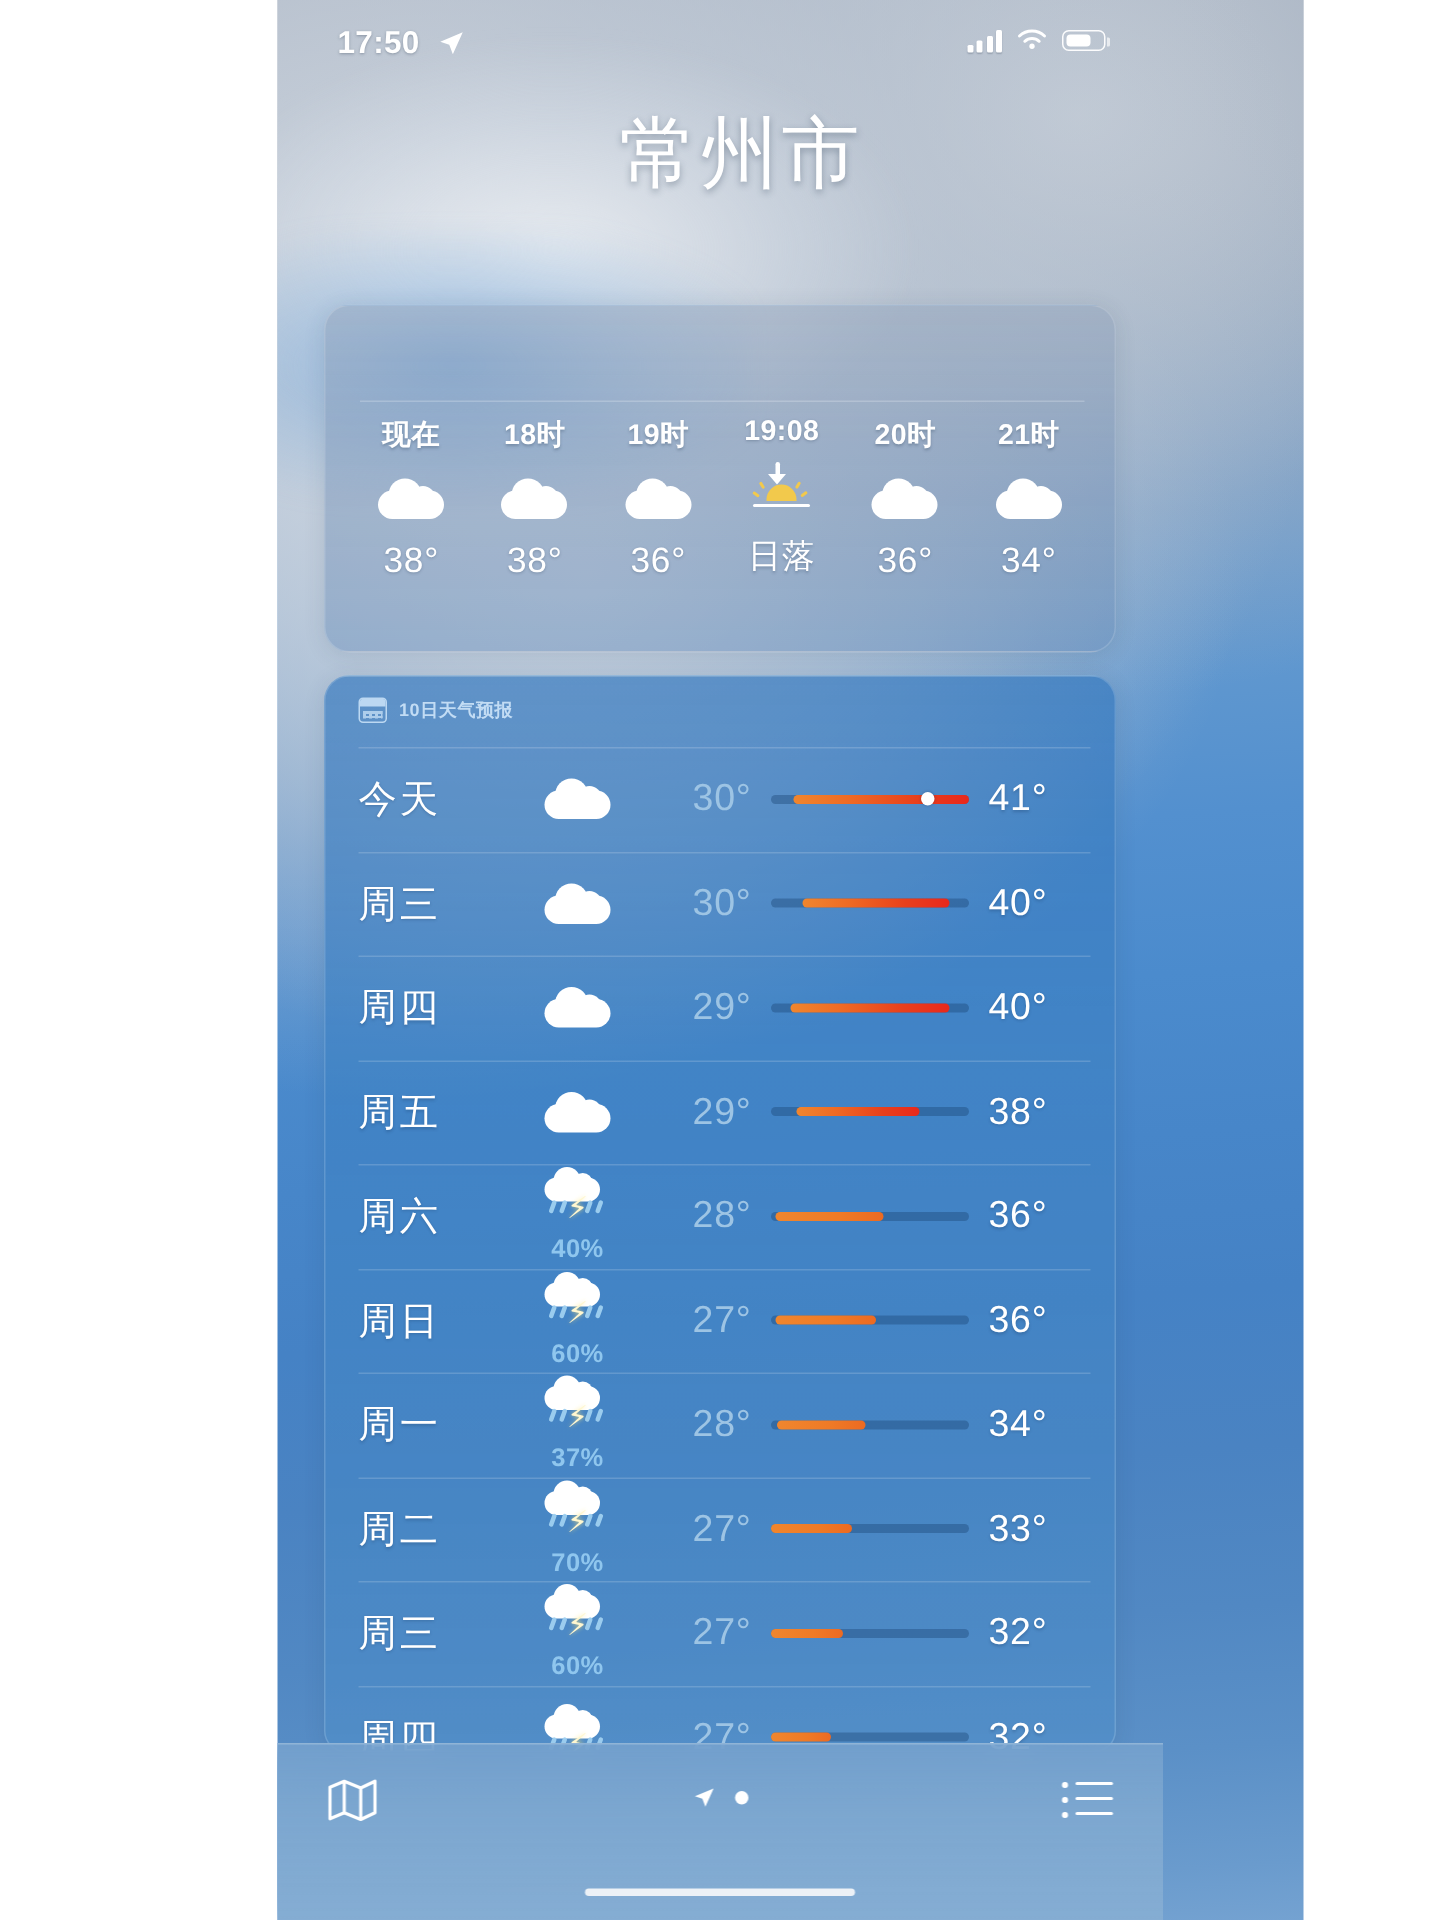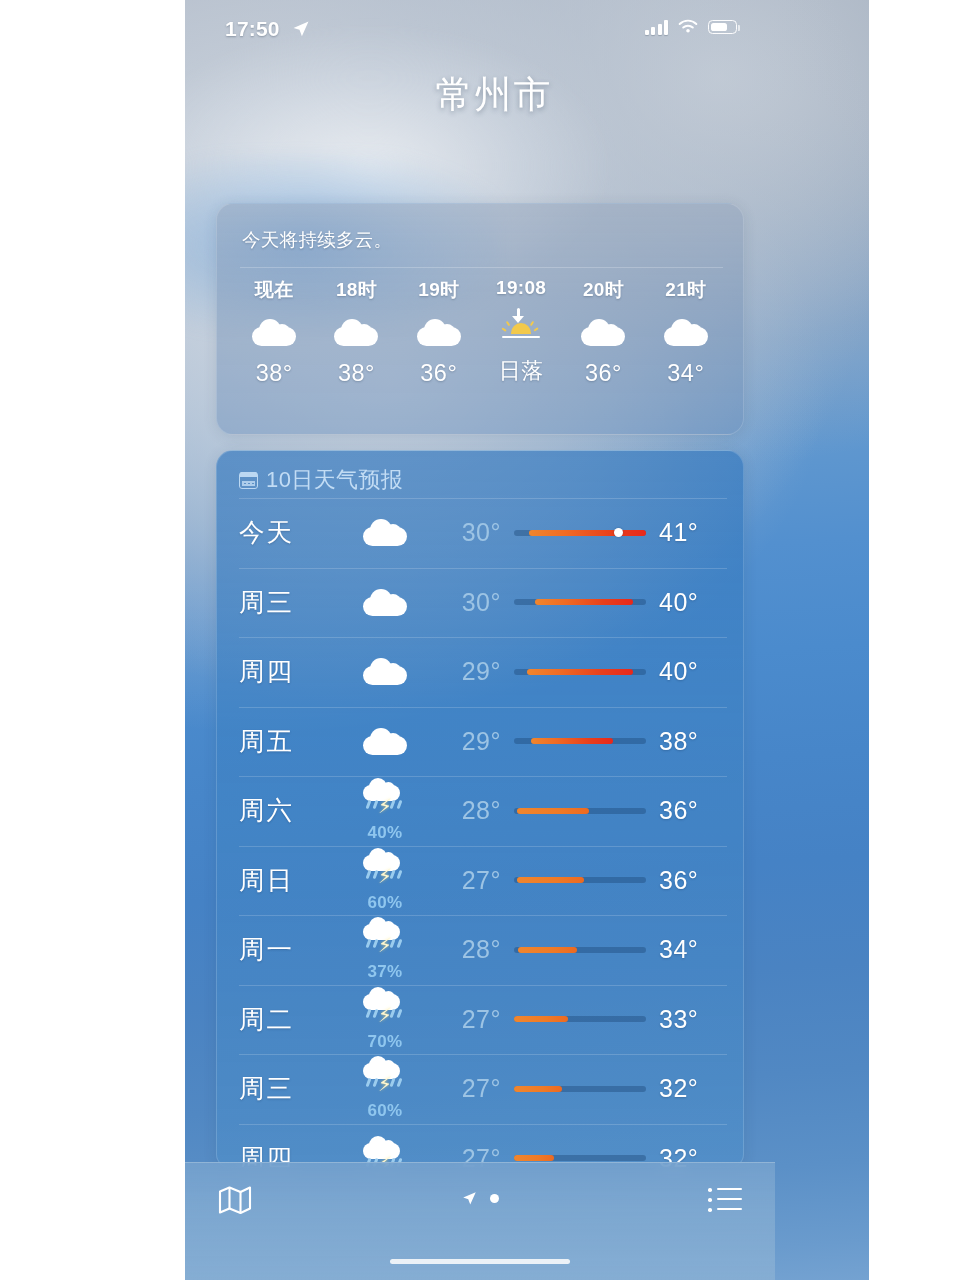--- a/index.html
+++ b/index.html
@@ -42,21 +42,21 @@
   .sig { display:flex; align-items:flex-end; gap:2.5px; height:15px; }
   .sig i { display:block; width:4px; background:#fff; border-radius:1px; box-shadow:0 1px 1px rgba(40,55,75,0.25); }
   .sig i:nth-child(1){height:5px;} .sig i:nth-child(2){height:8px;}
   .sig i:nth-child(3){height:11px;} .sig i:nth-child(4){height:15px;}
   .batt { width:29px; height:14px; border:1.6px solid rgba(255,255,255,0.95); border-radius:4.5px; position:relative; }
   .batt:after { content:""; position:absolute; right:-4px; top:4px; width:2px; height:6px; background:rgba(255,255,255,0.65); border-radius:0 1px 1px 0; }
   .batt i { position:absolute; left:1.6px; top:1.6px; bottom:1.6px; width:62%; background:#fff; border-radius:2.6px; display:block; }
 
   
   .hdr { position:absolute; left:0; top:74px; width:590px; text-align:center; z-index:8; }
-  .hdr-city { color:#fff; font-size:37px; font-weight:300; letter-spacing:2px; line-height:1.15; text-shadow:0 2px 5px rgba(45,62,85,0.38);padding-left:28px; }
+  .hdr-city { color:#fff; font-size:52px; font-weight:300; letter-spacing:2px; line-height:1.15; text-shadow:0 2px 5px rgba(45,62,85,0.38);padding-left:28px; }
   .hdr-sub { margin-top:5px; color:#fff; font-size:23px; font-weight:400; letter-spacing:1px; text-shadow:0 1px 4px rgba(45,62,85,0.38); }
 
   
   .card {
     position:absolute; left:31px; width:528px; border-radius:17px;
     background:linear-gradient(180deg, rgba(146,163,187,0.50) 0%, rgba(122,148,182,0.46) 40%, rgba(104,141,186,0.44) 100%);
     border:1px solid rgba(255,255,255,0.16);
     box-shadow:0 2px 14px rgba(35,55,85,0.12);
     z-index:7; overflow:hidden;
   }
@@ -76,21 +76,21 @@
 
   
   #daily { top:450px; height:718px; border-radius:17px 17px 14px 14px;
     background:linear-gradient(180deg, rgba(52,120,190,0.68) 0%, rgba(60,128,194,0.60) 35%, rgba(76,142,201,0.52) 100%); }
   .daily-head { display:flex; align-items:center; gap:8px; padding:14px 0 0 22px; }
   .cal-ico { width:19px; height:17px; border:1.6px solid #bcd8f2; border-radius:3px; position:relative; flex:none; }
   .cal-ico:before { content:""; position:absolute; left:-0.2px; right:-0.2px; top:-0.2px; height:5px; background:#bcd8f2; border-radius:1.6px 1.6px 0 0; }
   .cal-ico:after { content:""; position:absolute; left:2.4px; right:2.4px; top:8px; height:5px;
     background:repeating-linear-gradient(90deg,#bcd8f2 0 2px, transparent 2px 4px),
                repeating-linear-gradient(0deg,#bcd8f2 0 2px, transparent 2px 3px); opacity:.85; }
-  .daily-title { color:#c2dcf4; font-size:22px; font-weight:400; letter-spacing:0.4px; }
+  .daily-title { color:#c2dcf4; font-size:12px; font-weight:700; letter-spacing:0.4px; }
 
   .drow { position:absolute; left:22px; width:486px; height:69.5px; display:flex; align-items:center; }
   .drow:before { content:""; position:absolute; left:0; right:-2px; top:0; height:1px; background:rgba(255,255,255,0.17); }
   .d-day { width:92px; color:#fff; font-size:25.5px; font-weight:500; letter-spacing:2px; text-shadow:0 1px 2px rgba(25,55,95,0.3); }
   .d-ico { width:108px; display:flex; flex-direction:column; align-items:center; justify-content:center; position:relative; }
   .d-pop { color:#8fc6ee; font-size:17px; font-weight:600; margin-top:1px; letter-spacing:0.3px; }
   .d-lo { width:62px; text-align:right; color:#9dc4e4; font-size:25px; font-weight:500; letter-spacing:0.5px; }
   .d-bar { flex:1; position:relative; height:6px; margin:0 13px; }
   .track { position:absolute; left:0; right:0; top:0; height:6px; border-radius:3px; background:rgba(28,72,120,0.42); }
   .fill { position:absolute; top:0; height:6px; border-radius:3px; }
@@ -160,21 +160,20 @@
           <i></i>
         </div>
     </div>
   </div>
 
   <div class="hdr">
     <div class="hdr-city">常州市</div>
   </div>
 
   <div class="card" id="hourly">
-    <div class="hourly-note">今天将持续多云。</div>
     <div class="hourly-rule"></div>
     <div class="hours" id="hours-list">
         <div class="hour">
           <div class="hr-label">现在</div>
           <div class="hr-icon">
             <div class="cloud">
               <span class="b"></span>
               <span class="p1"></span>
               <span class="p2"></span>
             </div>

